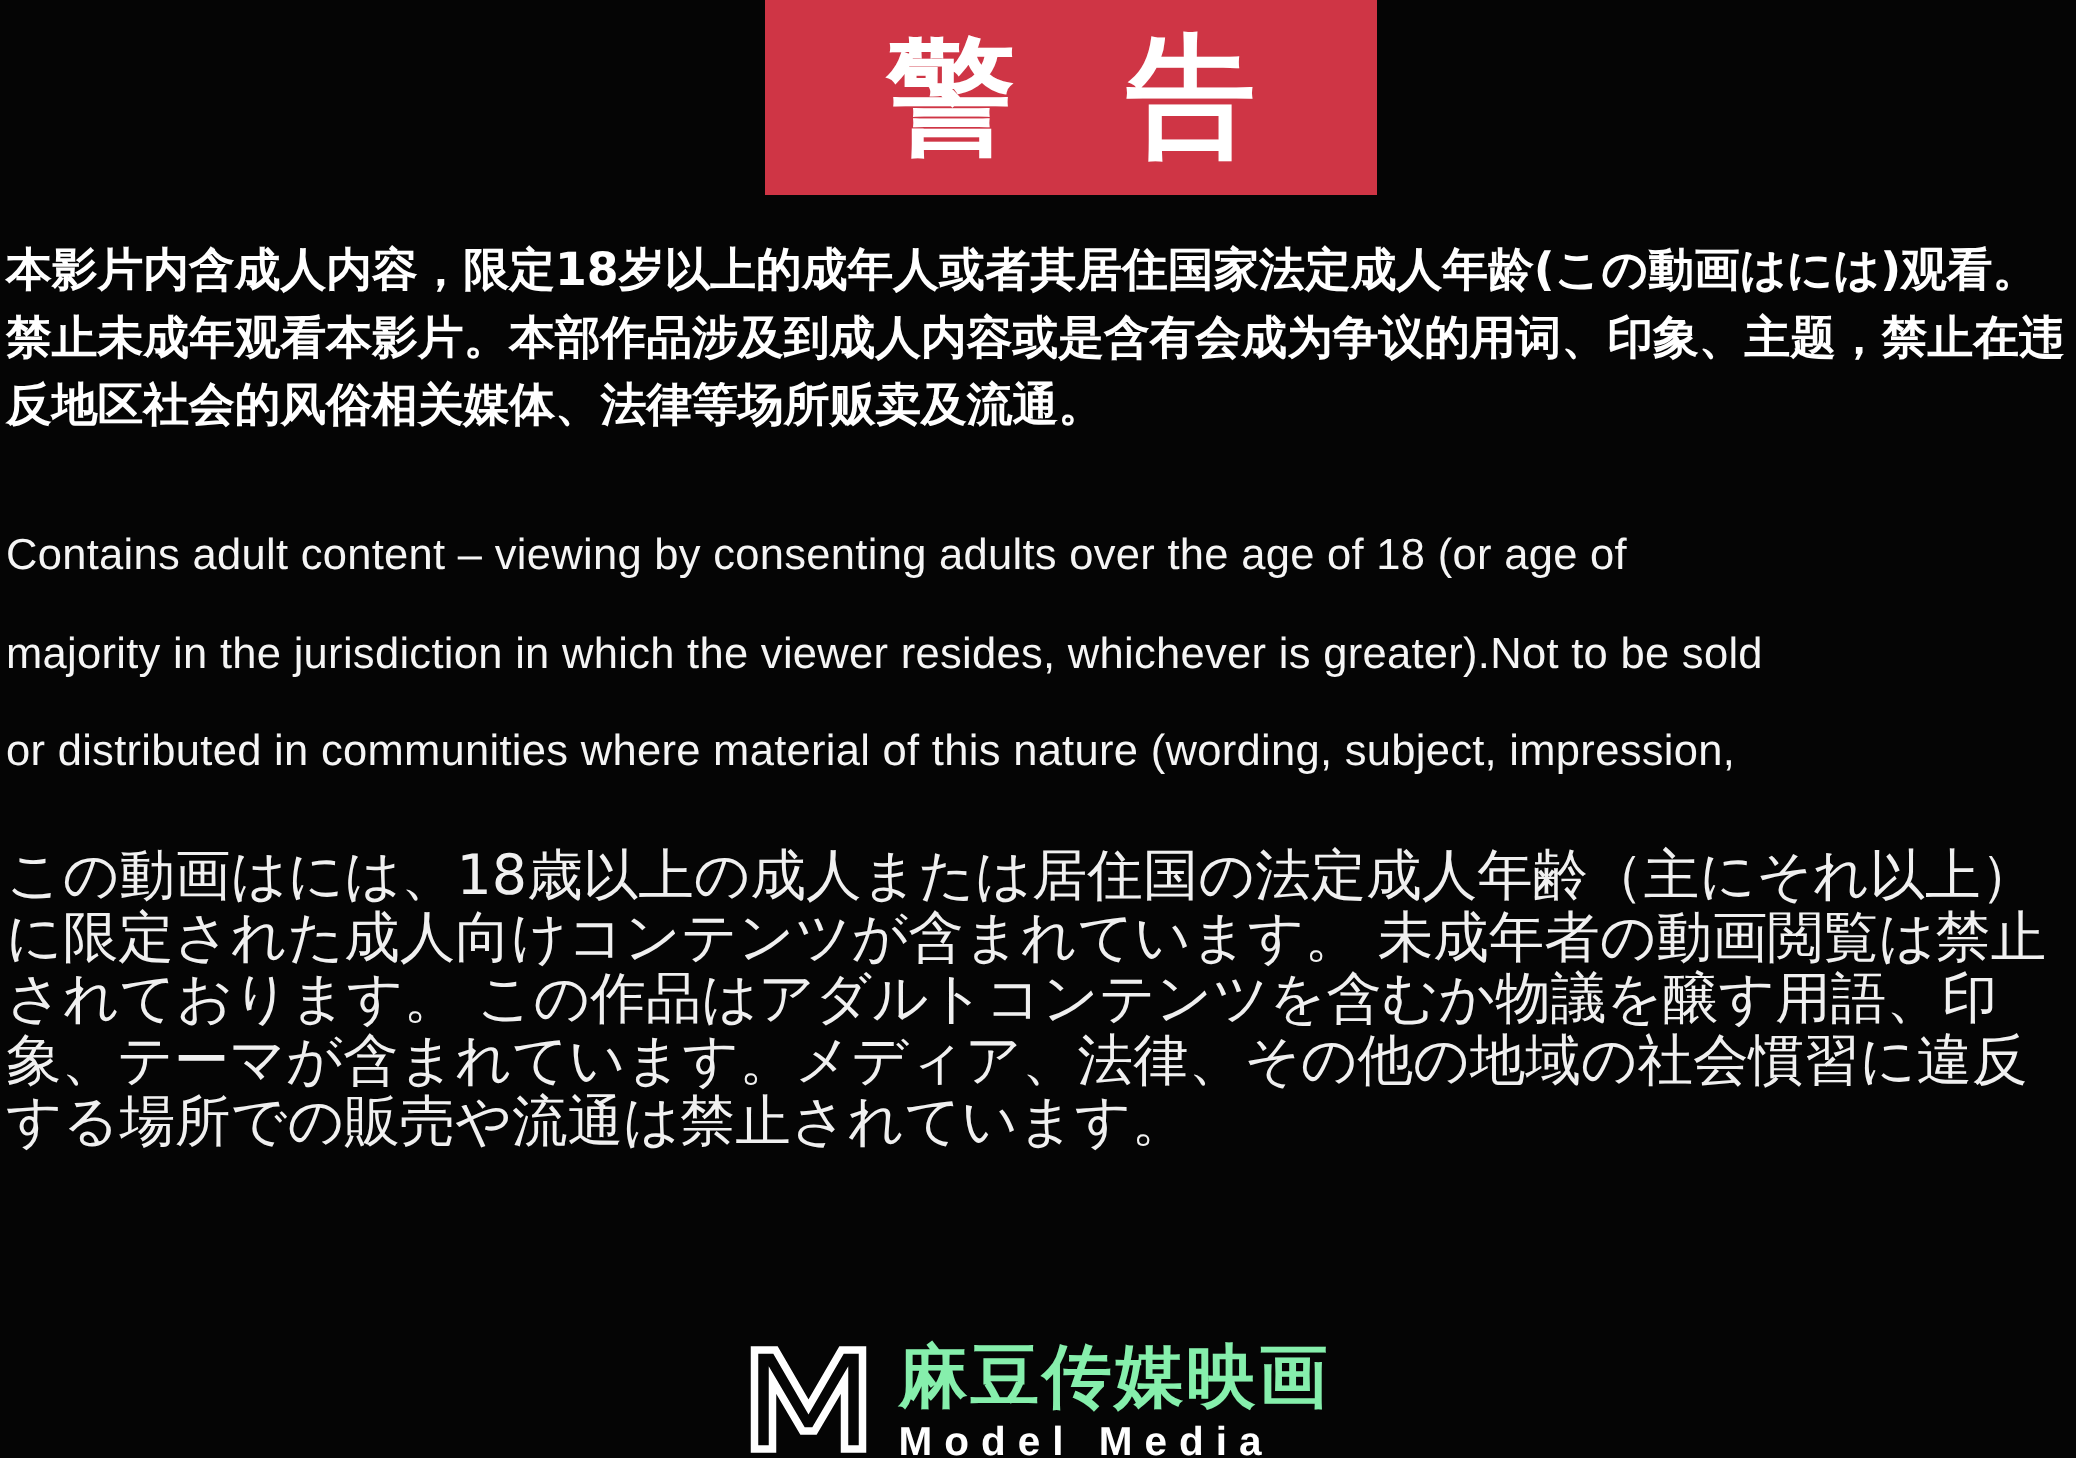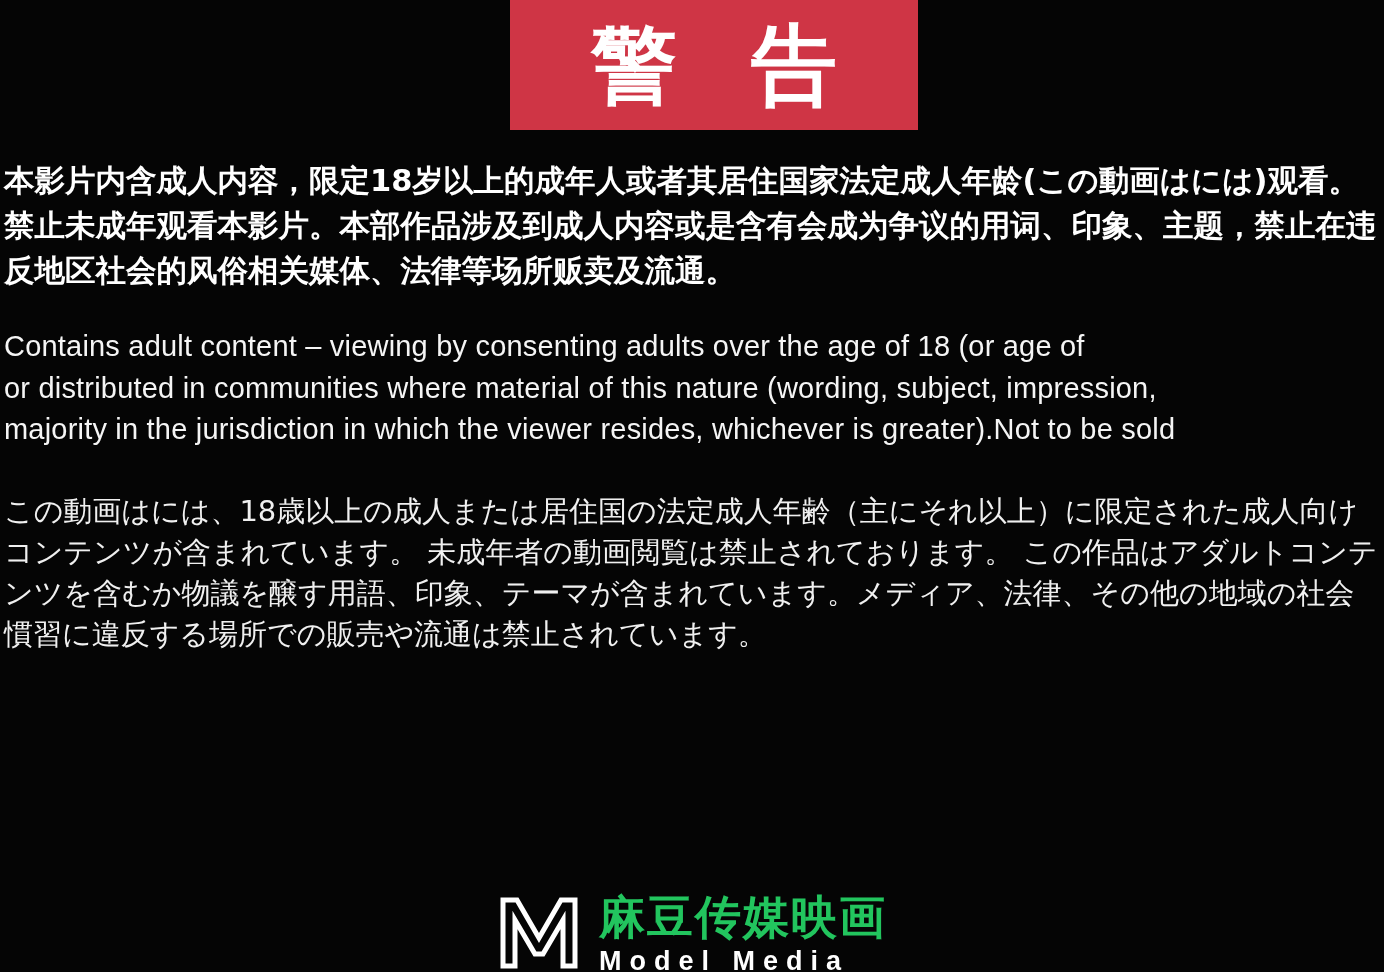--- a/index.html
+++ b/index.html
@@ -73,33 +73,34 @@
   }
   .spacer-1 { height: 33px; }
   .en {
     font-family: "Liberation Sans", sans-serif;
     font-weight: 400;
     font-size: 29px;
     line-height: 41.5px;
     letter-spacing: 0.2px;
     color: #f5f5f5;
     white-space: nowrap;
+    margin-top: 24px;
   }
   .en-block {
     font-family: "Liberation Sans", sans-serif;
     font-weight: 400;
     font-size: 29px;
     line-height: 41.5px;
     color: #f5f5f5;
   }
   .spacer-2 { height: 40px; }
   .ja {
     font-family: "DejaVu Sans", "Liberation Sans", sans-serif;
     font-weight: 400;
-    font-size: 29px;
+    font-size: 37px;
     line-height: 41px;
     color: #f0f0f0;
   }
   
   .logo {
     position: absolute;
     left: 0;
     top: 890px;
     width: 1384px;
     display: flex;
@@ -118,21 +119,21 @@
     display: flex;
     flex-direction: column;
     align-items: flex-start;
     line-height: 1;
   }
   .logo-cn {
     font-family: "DejaVu Sans", "Liberation Sans", sans-serif;
     font-weight: bold;
     font-size: 46px;
     letter-spacing: 2px;
-    color: #22c55e;
+    color: #86efac;
   }
   .logo-en {
     font-family: "Liberation Sans", sans-serif;
     font-weight: bold;
     font-size: 27px;
     letter-spacing: 8px;
     color: #ffffff;
     margin-top: 8px;
   }
 </style>
@@ -148,22 +149,22 @@
   </div>
 
   <div class="content">
 
     <p class="zh">本影片内含成人内容，限定18岁以上的成年人或者其居住国家法定成人年龄(この動画はには)观看。禁止未成年观看本影片。本部作品涉及到成人内容或是含有会成为争议的用词、印象、主题，禁止在违反地区社会的风俗相关媒体、法律等场所贩卖及流通。</p>
 
     <div class="spacer-1"></div>
 
     <div class="en-block">
       <p class="en">Contains adult content – viewing by consenting adults over the age of 18 (or age of</p>
+      <p class="en">majority in the jurisdiction in which the viewer resides, whichever is greater).Not to be sold</p>
       <p class="en">or distributed in communities where material of this nature (wording, subject, impression,</p>
-      <p class="en">majority in the jurisdiction in which the viewer resides, whichever is greater).Not to be sold</p>
     </div>
 
     <div class="spacer-2"></div>
 
     <p class="ja">この動画はには、18歳以上の成人または居住国の法定成人年齢（主にそれ以上）に限定された成人向けコンテンツが含まれています。 未成年者の動画閲覧は禁止されております。 この作品はアダルトコンテンツを含むか物議を醸す用語、印象、テーマが含まれています。メディア、法律、その他の地域の社会慣習に違反する場所での販売や流通は禁止されています。</p>
 
   </div>
 
   <div class="logo">
     <div class="logo-inner">

